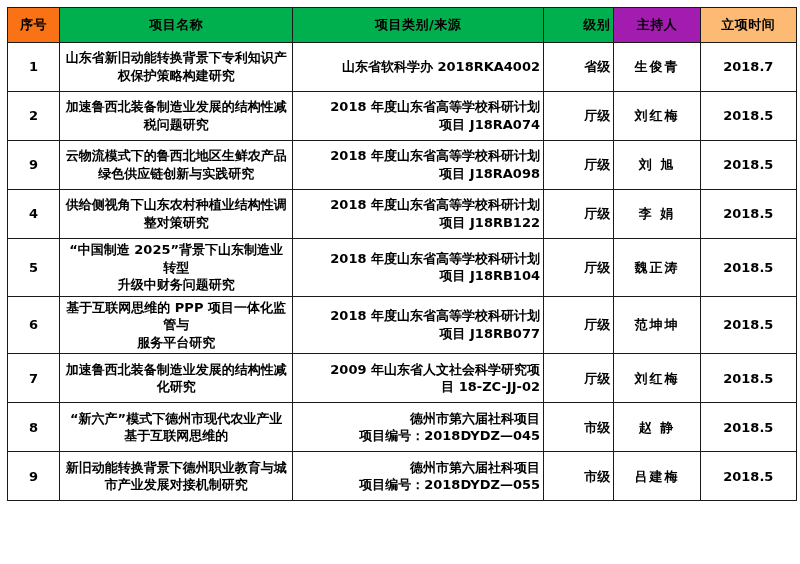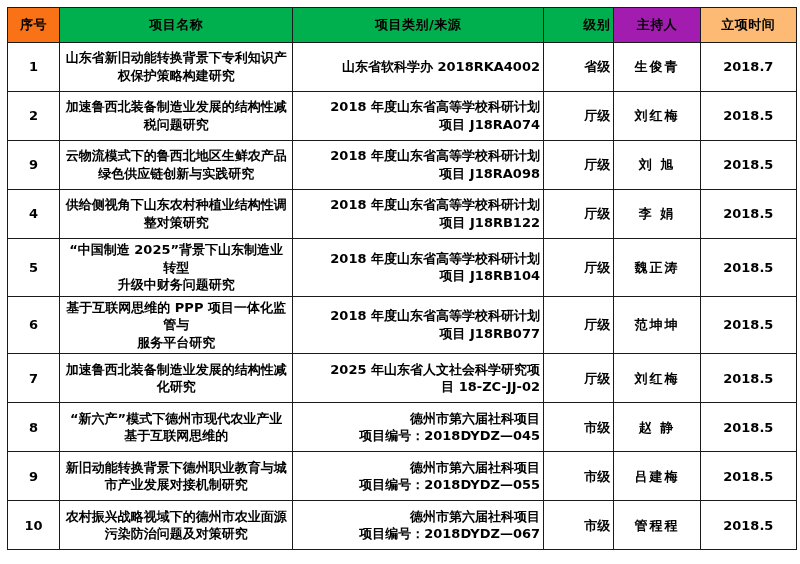--- a/index.html
+++ b/index.html
@@ -229,21 +229,21 @@
       <tr class="row-tall">
         <td class="no">7</td>
         <td class="name">
           <span class="cell-lines">
             <span>加速鲁西北装备制造业发展的结构性减</span>
             <span>化研究</span>
           </span>
         </td>
         <td class="cat">
           <span class="cell-lines">
-            <span>2025 年山东省人文社会科学研究项</span>
+            <span>2009 年山东省人文社会科学研究项</span>
             <span>目 18-ZC-JJ-02</span>
           </span>
         </td>
         <td class="level">厅级</td>
         <td class="host">刘红梅</td>
         <td class="date">2018.5</td>
       </tr>
       <tr class="row-tall">
         <td class="no">8</td>
         <td class="name">
@@ -271,35 +271,17 @@
           </span>
         </td>
         <td class="cat">
           <span class="cell-lines">
             <span>德州市第六届社科项目</span>
             <span>项目编号：2018DYDZ—055</span>
           </span>
         </td>
         <td class="level">市级</td>
         <td class="host">吕建梅</td>
-        <td class="date">2018.5</td>
-      </tr>
-      <tr class="row-tall">
-        <td class="no">10</td>
-        <td class="name">
-          <span class="cell-lines">
-            <span>农村振兴战略视域下的德州市农业面源</span>
-            <span>污染防治问题及对策研究</span>
-          </span>
-        </td>
-        <td class="cat">
-          <span class="cell-lines">
-            <span>德州市第六届社科项目</span>
-            <span>项目编号：2018DYDZ—067</span>
-          </span>
-        </td>
-        <td class="level">市级</td>
-        <td class="host">管程程</td>
         <td class="date">2018.5</td>
       </tr>
     </tbody>
   </table>
 </div>
 
 </body></html>

